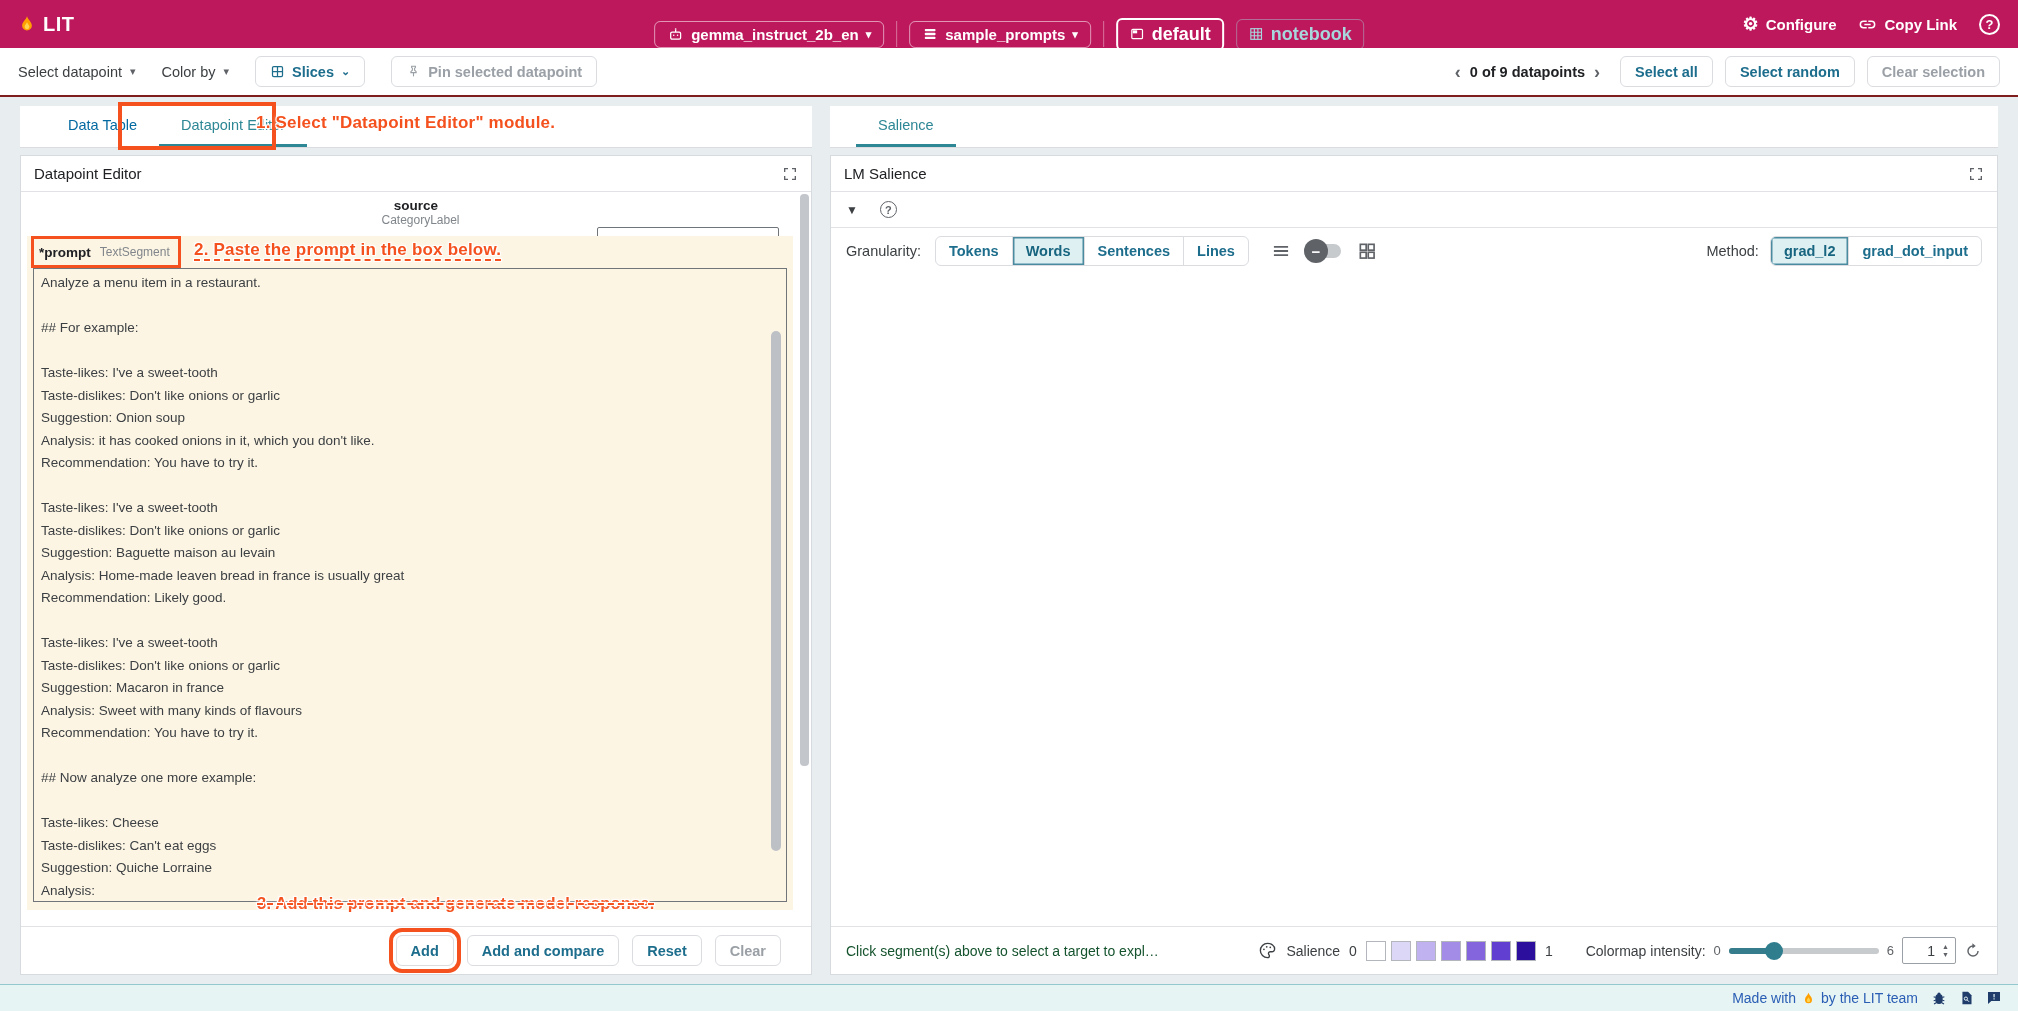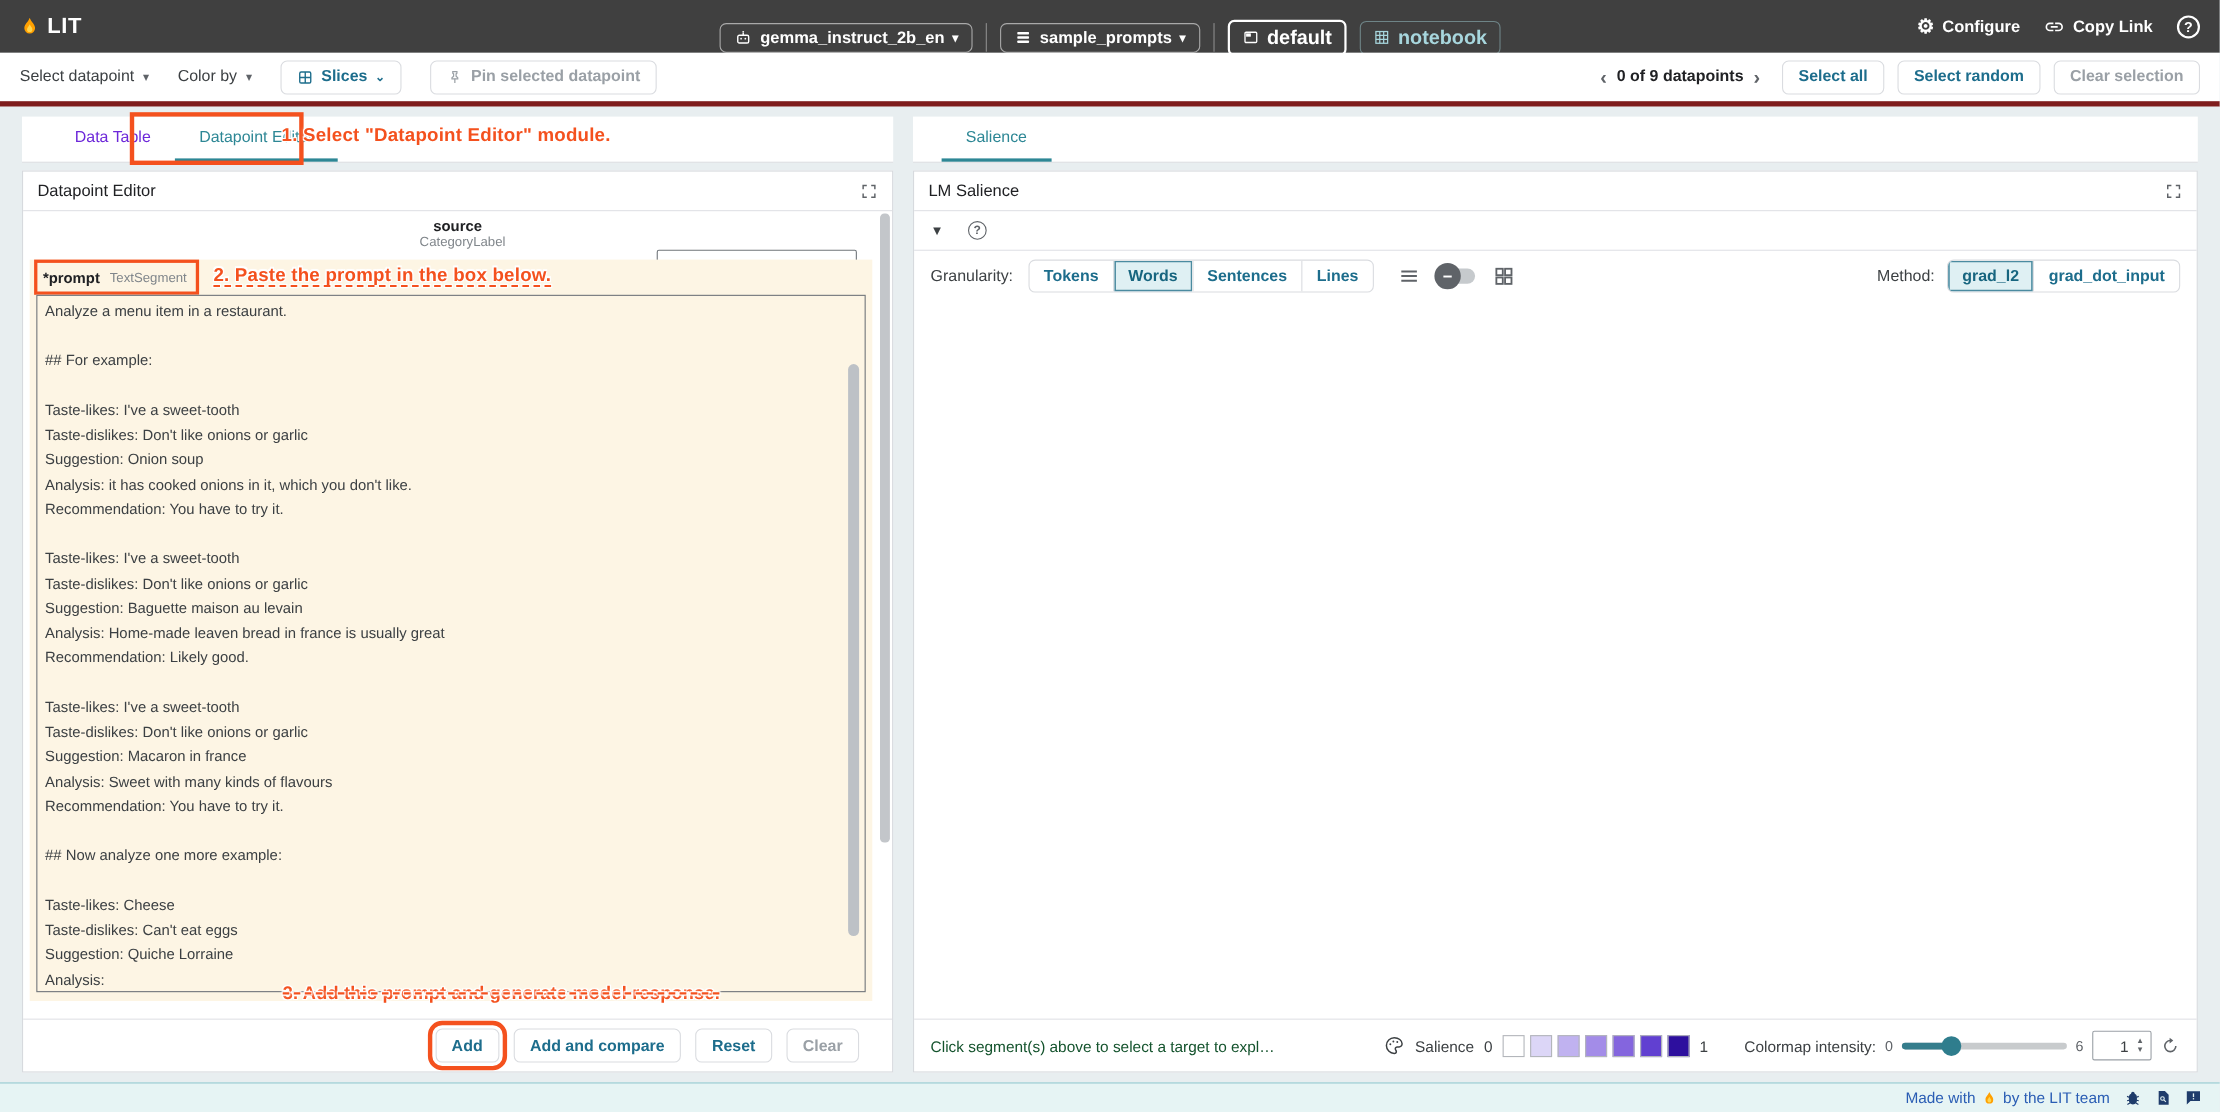--- a/index.html
+++ b/index.html
@@ -1,56 +1,56 @@
 <!DOCTYPE html>
 <html><head>
 <meta charset="utf-8">
 <style>
   * { margin:0; padding:0; box-sizing:border-box; }
   html,body { width:2018px; height:1011px; overflow:hidden; }
   body { font-family:"Liberation Sans", sans-serif; background:#e8eef0; position:relative; color:#202124; }
   svg { display:block; }
 
   
-  .appbar { position:absolute; top:0; left:0; width:2018px; height:48px; background:#404040; color:#fff;
+  .appbar { position:absolute; top:0; left:0; width:2018px; height:48px; background:#be185d; color:#fff;
             display:flex; align-items:center; padding:0 18px; }
   .brand { display:flex; align-items:center; gap:7px; font-size:20px; font-weight:700; letter-spacing:.5px; }
   .appbar-center { position:absolute; left:50%; transform:translateX(-50%); display:flex; align-items:center; gap:12px;margin-top:20px; }
   .pill { display:flex; align-items:center; gap:7px; border:1px solid rgba(255,255,255,.55); border-radius:6px;
           padding:4px 12px; font-size:15px; font-weight:600; white-space:nowrap; cursor:pointer; }
   .vsep { width:1px; height:26px; background:rgba(255,255,255,.4); }
   .ltab { display:flex; align-items:center; gap:7px; border-radius:6px; padding:4px 11px; font-size:18px; font-weight:600; cursor:pointer; }
   .ltab.sel { border:2px solid #fff; }
   .ltab.unsel { color:#a7d6dd; border:1px solid rgba(167,214,221,.45); }
   .appbar-right { margin-left:auto; display:flex; align-items:center; gap:22px; font-size:15px; font-weight:600; }
   .appbar-right .item { display:flex; align-items:center; gap:7px; cursor:pointer; }
   .help-circle { width:21px; height:21px; border:2px solid #fff; border-radius:50%; display:flex; align-items:center;
                  justify-content:center; font-size:13px; font-weight:700; cursor:pointer; }
   .gear-glyph { font-size:18px; line-height:1; }
 
   
-  .toolbar { position:absolute; top:48px; left:0; width:2018px; height:49px; background:#fff; border-bottom:5px solid #7f1d1d;
+  .toolbar { position:absolute; top:48px; left:0; width:2018px; height:49px; background:#fff; border-bottom:2px solid #7f1d1d;
              display:flex; align-items:center; padding:0 18px; gap:26px; font-size:14.5px; color:#3c4043; }
   .tb-dd { display:flex; align-items:center; gap:8px; cursor:pointer; }
   .caret { font-size:11px; color:#5f6368; }
   .btn { display:inline-flex; align-items:center; gap:7px; height:31px; padding:0 14px; border:1px solid #dadce0;
          border-radius:6px; background:#fff; color:#1d6d8c; font-size:14.5px; font-weight:600; cursor:pointer; white-space:nowrap; }
   .btn.disabled { color:#9aa0a6; cursor:default; }
   .tb-right { margin-left:auto; display:flex; align-items:center; gap:12px; }
   .pager { display:flex; align-items:center; gap:9px; margin-right:8px; color:#202124; font-weight:600; }
   .chev { color:#5f6368; font-size:18px; cursor:pointer; line-height:1; }
 
   
   .main { position:absolute; top:97px; left:0; width:2018px; height:887px; background:#e8eef0; }
 
   .tabstrip { position:absolute; top:9px; height:42px; background:#fff; border-bottom:1px solid #dadce0;
               display:flex; align-items:stretch; padding-left:26px; }
   .tabstrip.left { left:20px; width:792px; }
   .tabstrip.right { left:830px; width:1168px; }
-  .tab { display:flex; align-items:center; padding:0 22px; font-size:14.5px; color:#6d28d9; cursor:pointer; border-bottom:3px solid transparent; }
+  .tab { display:flex; align-items:center; padding:0 22px; font-size:14.5px; color:#0369a1; cursor:pointer; border-bottom:3px solid transparent; }
   .tab.active { color:#2d8795; border-bottom-color:#2d8795; }
 
   .module { position:absolute; top:58px; background:#fff; border:1px solid #d7dade; display:flex; flex-direction:column; }
   .module.left { left:20px; width:792px; height:820px; }
   .module.right { left:830px; width:1168px; height:820px; }
   .mod-header { height:36px; border-bottom:1px solid #e0e2e6; display:flex; align-items:center; padding:0 13px;
                 font-size:15px; color:#202124; flex:none; }
   .max-icon { margin-left:auto; color:#5f6368; cursor:pointer; }
 
   

